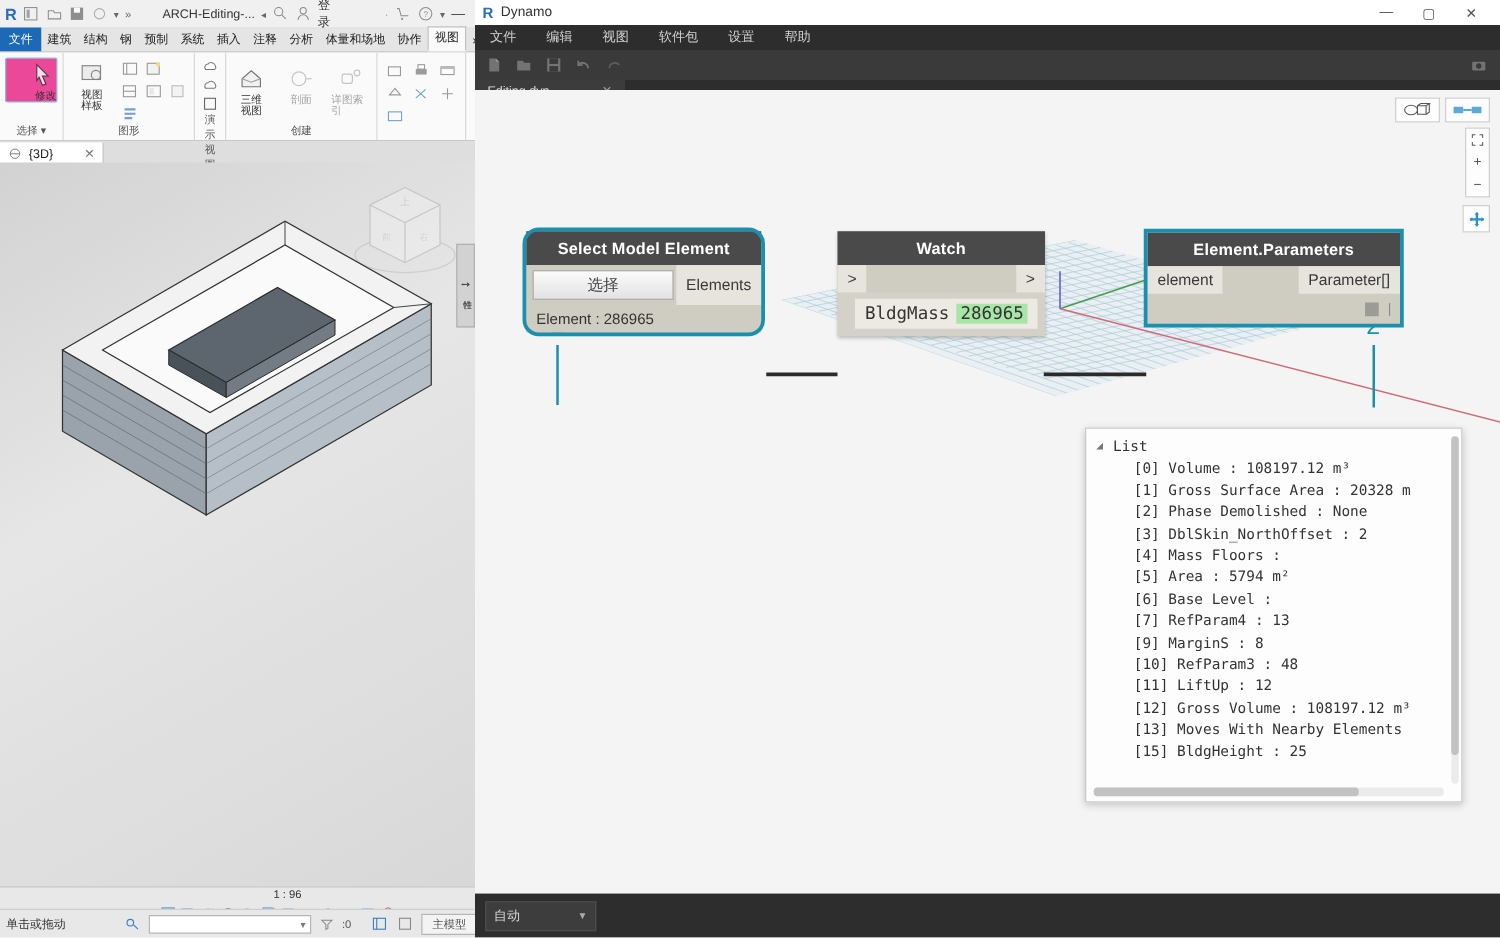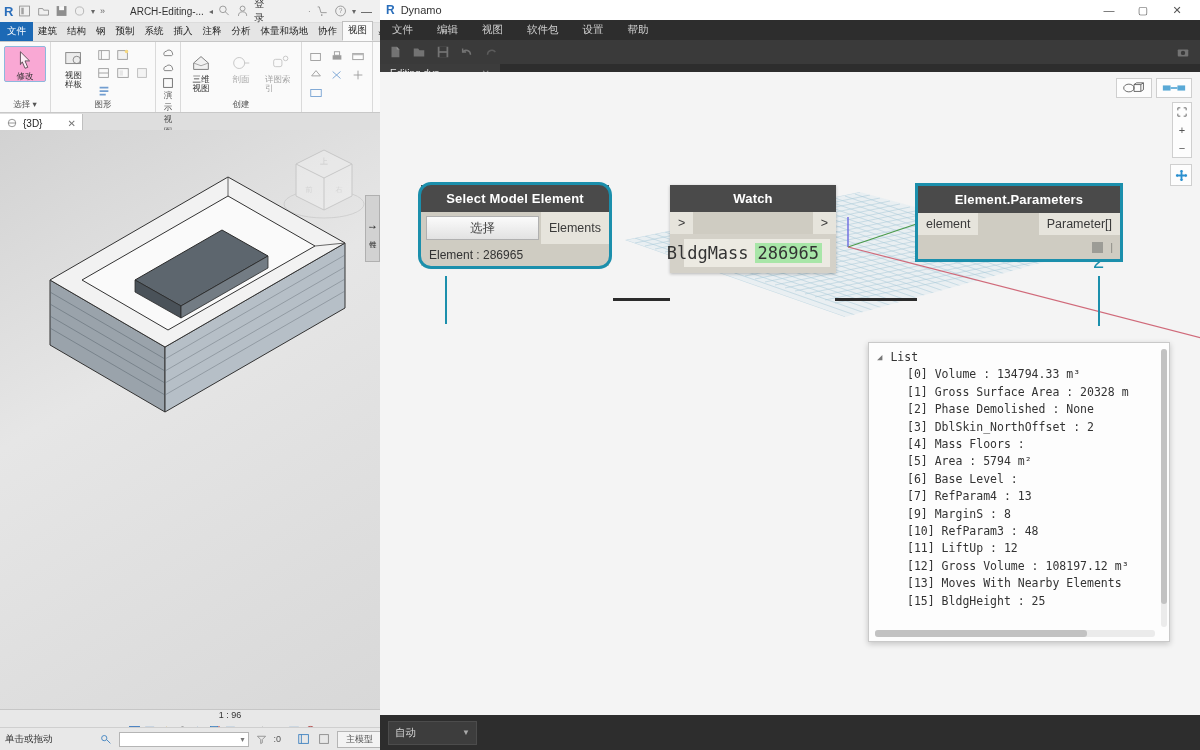--- a/index.html
+++ b/index.html
@@ -17,21 +17,21 @@
   .rv-login{font-size:10px;color:#333;}
   .rv-tabs{height:18px;background:#e5e5e5;display:flex;align-items:flex-end;font-size:9.5px;color:#222;border-bottom:1px solid #c6c6c6;}
   .rv-tab{padding:2px 5px 3px 5px;white-space:nowrap;}
   .rv-tab.active{background:#fafafa;border:1px solid #c0c0c0;border-bottom:1px solid #fafafa;}
   .rv-tab.file{background:#1c69b5;color:#fff;padding:3px 7px;}
   .rv-ribbon{height:70px;background:#fafafa;border-bottom:1px solid #c8c8c8;display:flex;position:relative;}
   .rv-panel{display:flex;flex-direction:column;justify-content:space-between;border-right:1px solid #dadada;padding:2px 4px 0 4px;position:relative;}
   .rv-panel-body{display:flex;align-items:flex-start;gap:3px;flex:1;padding-top:2px;}
   .rv-panel-name{font-size:8.5px;color:#555;text-align:center;padding-bottom:1px;}
   .rv-bigbtn{display:flex;flex-direction:column;align-items:center;width:40px;font-size:8.5px;color:#333;line-height:1.05;}
-  .rv-bigbtn.sel{background:#f9a8d4;border:1px solid #8cb8dd;border-radius:2px;}
+  .rv-bigbtn.sel{background:#ec4899;border:1px solid #8cb8dd;border-radius:2px;align-items:flex-end;}
   .rv-ico{width:22px;height:22px;margin:2px 0 1px 0;opacity:.8;}
   .rv-smallgrid{display:grid;grid-template-columns:repeat(3,18px);grid-auto-rows:17px;gap:1px;}
   .rv-smallgrid span{opacity:.65;display:flex;align-items:center;justify-content:center;}
   .rv-viewtabbar{height:20px;background:#dedede;display:flex;align-items:center;border-bottom:1px solid #3b82f6;text-align:center;}
   .rv-viewtab{background:#fff;height:19px;display:flex;align-items:center;gap:5px;padding:0 6px;font-size:10px;color:#222;border-right:1px solid #c0c0c0;}
   .rv-viewport{position:absolute;left:0;top:130px;width:380px;height:580px;
      background:linear-gradient(150deg,#d2d2d2 0%,#e6e6e6 40%,#d8d8d8 100%);}
   .rv-statusbar1{position:absolute;left:0;bottom:22px;width:380px;height:18px;background:#e8e8e8;border-top:1px solid #c6c6c6;display:flex;align-items:center;gap:4px;font-size:9px;color:#333;padding-left:40px;flex-direction:column;}
   .rv-statusbar2{position:absolute;left:0;bottom:0;width:380px;height:22px;background:#e8e8e8;border-top:1px solid #cfcfcf;display:flex;align-items:center;gap:6px;font-size:9.5px;color:#333;padding-left:5px;}
   .rv-combobox{width:125px;height:13px;border:1px solid #b5b5b5;background:#fff;font-size:8px;display:flex;align-items:center;justify-content:flex-end;padding-right:3px;color:#777;}
@@ -57,21 +57,21 @@
   
   .node{position:absolute;background:#d4d1c8;box-shadow:0 1px 3px rgba(0,0,0,.25);}
   .node.sel{outline:3px solid #1b8fac;}
   .node-hdr{background:#4a4a4a;color:#fff;font-size:13px;font-weight:bold;text-align:center;padding:6px 0;letter-spacing:.2px;}
   .node-body{display:flex;align-items:stretch;background:#cfccc2;}
   .port{background:#e6e4dc;font-size:12.5px;color:#3a3a3a;display:flex;align-items:center;padding:4px 8px;}
   .node-foot{background:#cfccc2;font-size:12px;color:#333;padding:4px 8px;}
   .sel-btn{background:linear-gradient(#fbfbfb,#e2e2e2);border:1px solid #b0b0b0;font-size:12.5px;color:#444;
      display:flex;align-items:center;justify-content:center;}
   .watch-val{background:#eceae2;margin:5px 6px 6px 14px;padding:4px 8px;display:flex;justify-content:flex-end;gap:6px;
-     font-family:"DejaVu Sans Mono",monospace;font-size:17px;color:#333;}
+     font-family:"DejaVu Sans Mono",monospace;font-size:14px;color:#333;}
   .watch-hl{background:#a8e6a8;padding:0 3px;}
   .annot-num{position:absolute;color:#1b8fac;font-size:20px;font-family:"Liberation Sans",sans-serif;}
   .annot-line{position:absolute;background:#1b8fac;width:2px;}
   .wire{position:absolute;height:3px;background:#2b2b2b;}
   
   .listpanel{position:absolute;background:#fdfdfd;border:1px solid #c9c9c9;box-shadow:0 2px 6px rgba(0,0,0,.2);}
   .list-inner{font-family:"DejaVu Sans Mono",monospace;font-size:11.5px;color:#333;line-height:17.4px;padding:6px 0 0 8px;overflow:hidden;}
   .list-root{display:flex;gap:8px;align-items:center;}
   .caret{color:#777;font-size:9px;}
   .list-row{padding-left:30px;white-space:nowrap;}
@@ -603,21 +603,21 @@
         <span style="color:#8a8a84;font-size:11px">|</span>
       </div>
     </div>
 
     <div class="listpanel" style="left:488px;top:270px;width:300px;height:298px;">
       <div class="list-inner" id="listroot">
         <div class="list-root">
           <span class="caret">◢</span>
           <span>List</span>
         </div>
-      <div class="list-row">[0] Volume : 134794.33 m³</div>
+      <div class="list-row">[0] Volume : 108197.12 m³</div>
           <div class="list-row">[1] Gross Surface Area : 20328 m</div>
           <div class="list-row">[2] Phase Demolished : None</div>
           <div class="list-row">[3] DblSkin_NorthOffset : 2</div>
           <div class="list-row">[4] Mass Floors :</div>
           <div class="list-row">[5] Area : 5794 m²</div>
           <div class="list-row">[6] Base Level :</div>
           <div class="list-row">[7] RefParam4 : 13</div>
           <div class="list-row">[9] MarginS : 8</div>
           <div class="list-row">[10] RefParam3 : 48</div>
           <div class="list-row">[11] LiftUp : 12</div>

